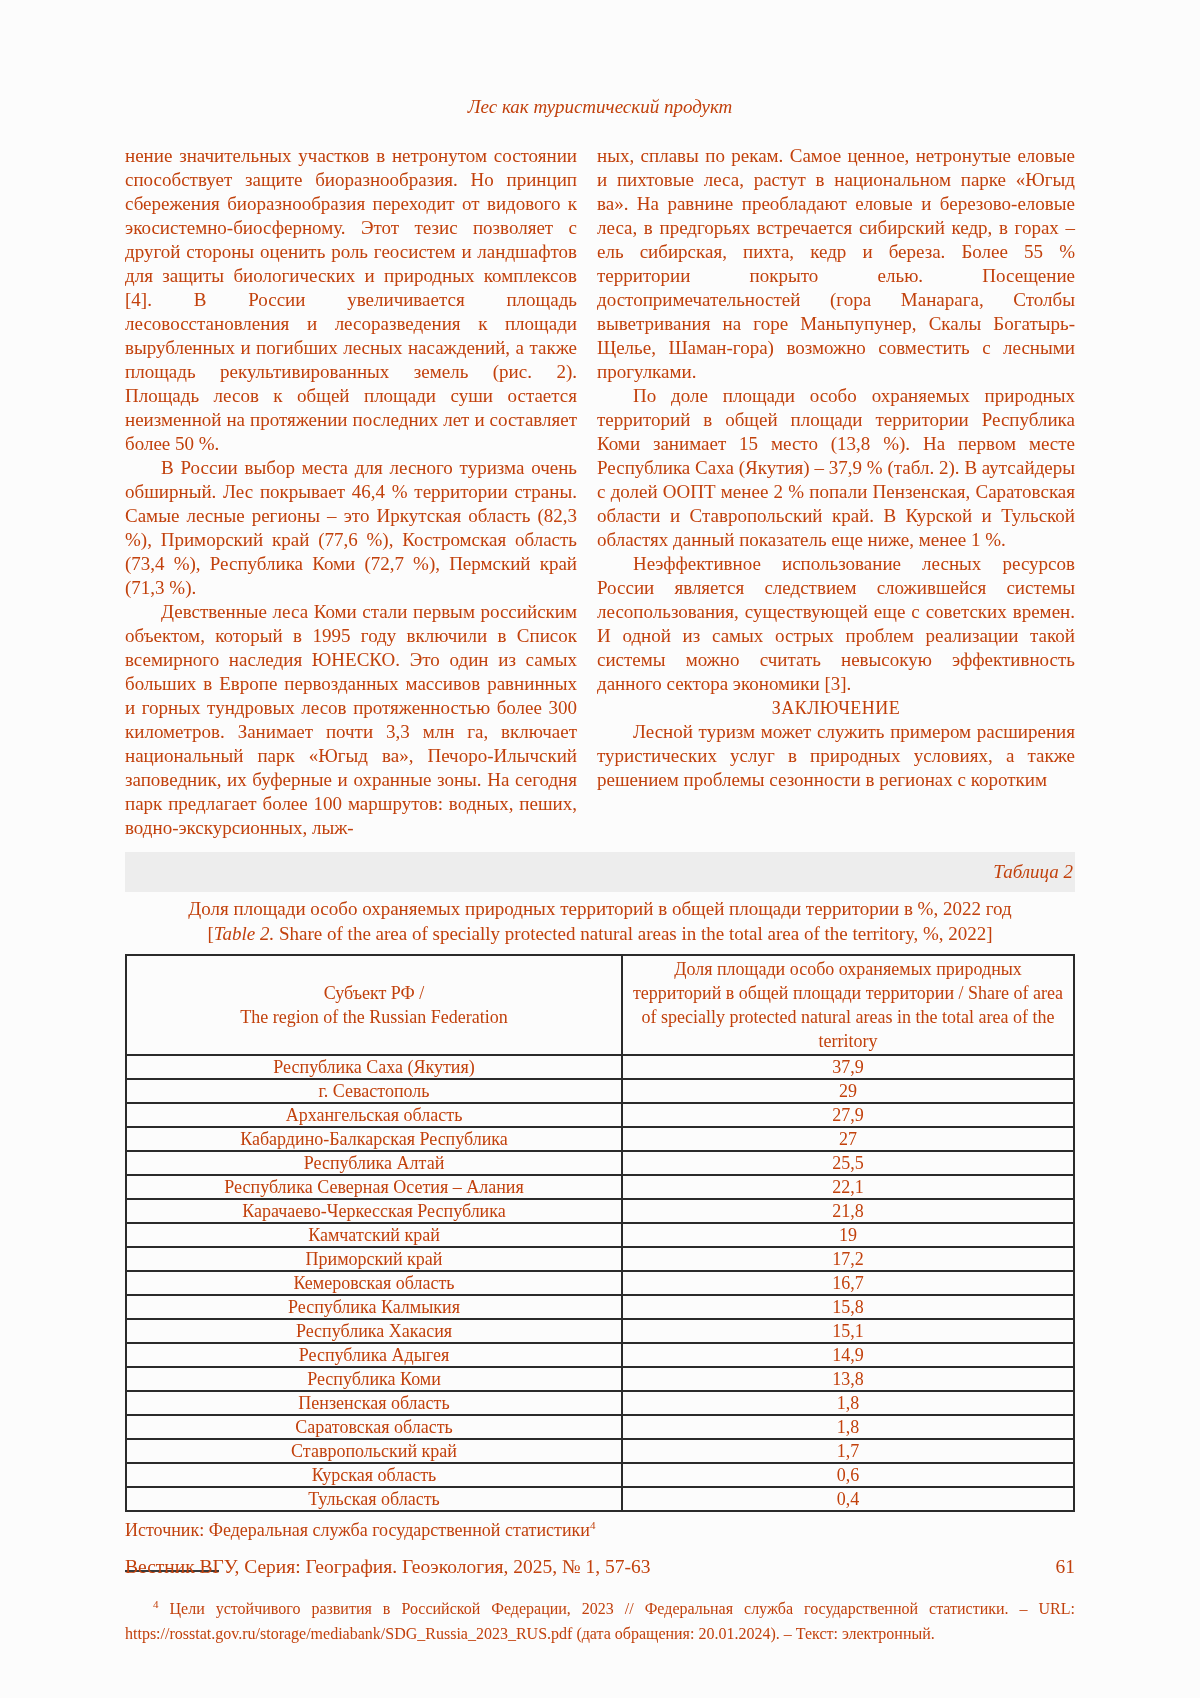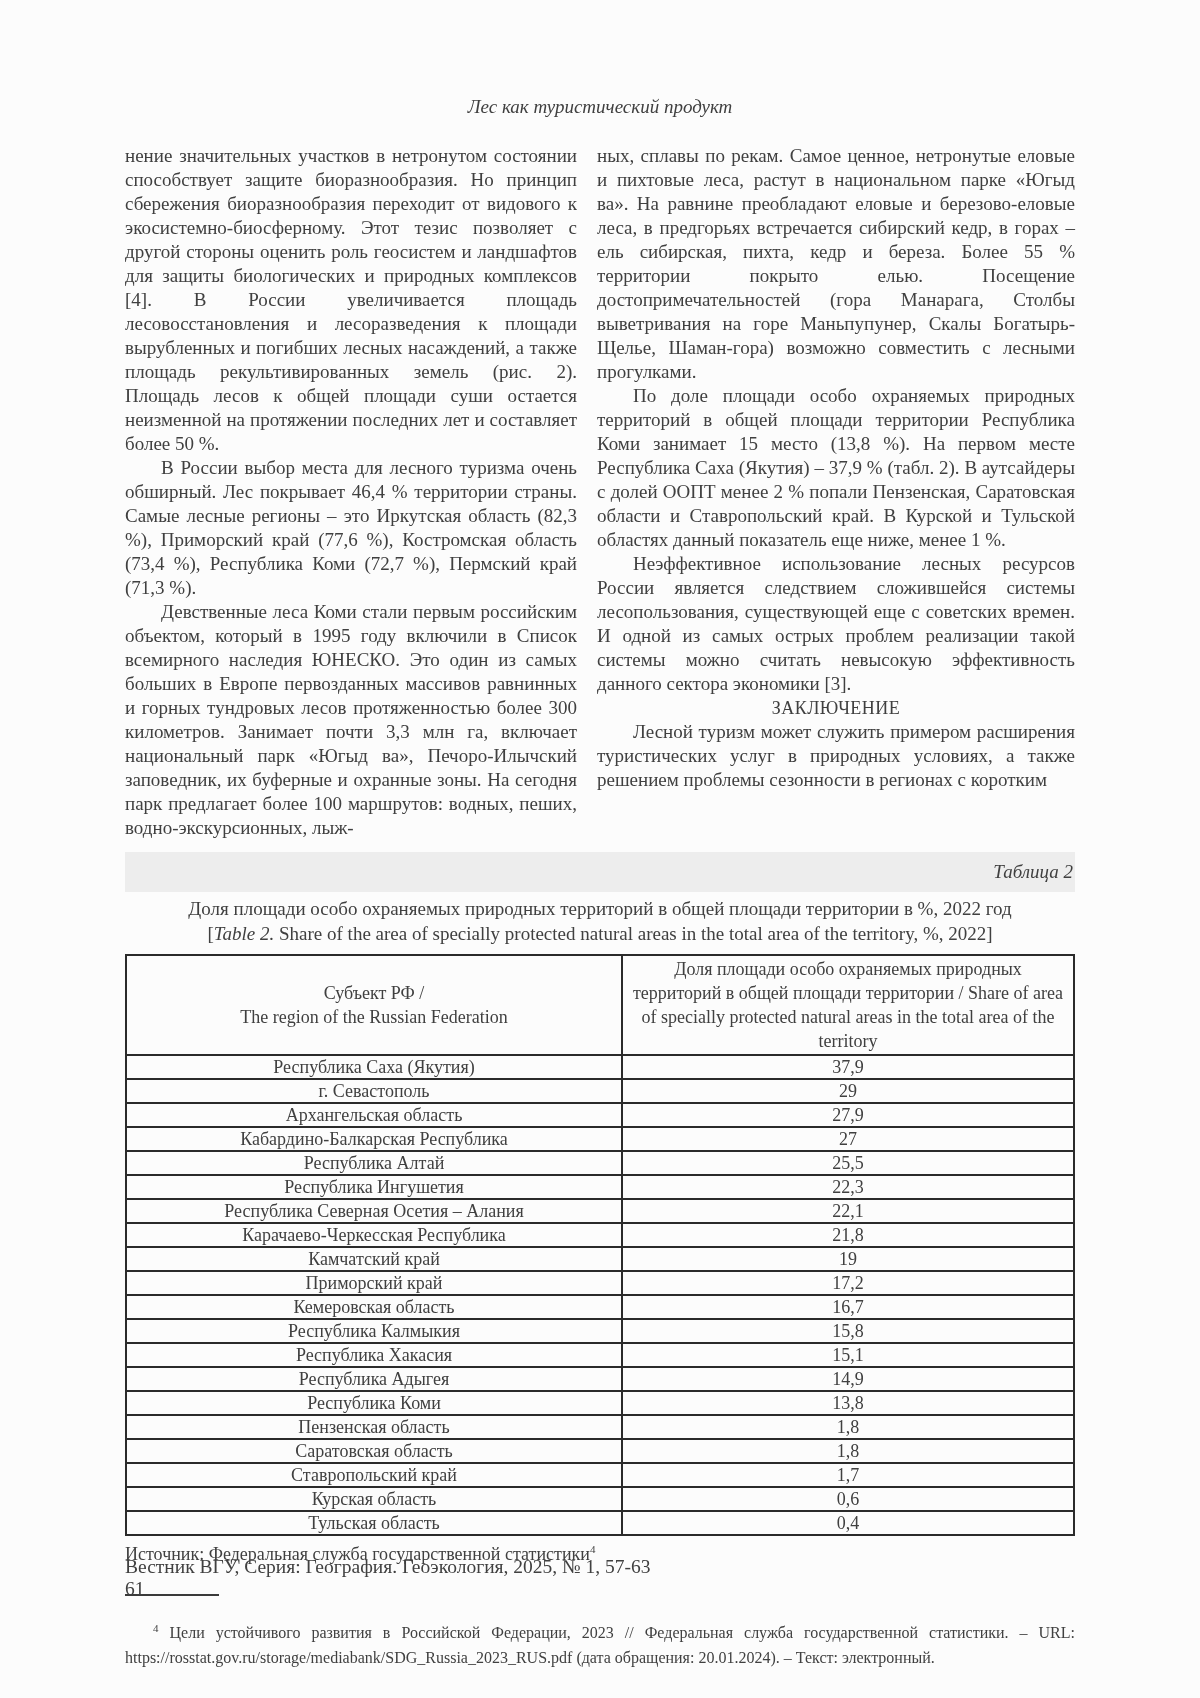--- a/index.html
+++ b/index.html
@@ -2,21 +2,21 @@
 <html lang="ru"><head>
 <meta charset="utf-8">
 <style>
   html, body { margin: 0; padding: 0; background: #e8e8e8; }
   .page {
     position: relative;
     width: 1200px;
     height: 1698px;
     margin: 0 auto;
     background: #fcfcfc;
-    color: #404040;
+    color: #c2410c;
     box-sizing: border-box;
     padding: 96px 125px 0 125px;
     font-family: "Liberation Serif", "DejaVu Serif", serif;
   }
   .running-title {
     text-align: center;
     font-style: italic;
     font-size: 19px;
     line-height: 22px;
   }
@@ -94,21 +94,20 @@
     margin-top: 24px;
   }
   .page-footer {
     position: absolute;
     left: 125px;
     right: 125px;
     top: 1556px;
     display: flex;
     justify-content: space-between;
     font-size: 19.5px;
-    flex-direction: column;
   }
 </style>
 </head>
 <body>
 
 <div class="page">
 
   <div class="running-title">Лес как туристический продукт</div>
 
   <div class="columns">
@@ -158,24 +157,20 @@
         </tr>
         <tr>
           <td>Кабардино-Балкарская Республика</td>
           <td>27</td>
         </tr>
         <tr>
           <td>Республика Алтай</td>
           <td>25,5</td>
         </tr>
         <tr>
-          <td>Республика Ингушетия</td>
-          <td>22,3</td>
-        </tr>
-        <tr>
           <td>Республика Северная Осетия – Алания</td>
           <td>22,1</td>
         </tr>
         <tr>
           <td>Карачаево-Черкесская Республика</td>
           <td>21,8</td>
         </tr>
         <tr>
           <td>Камчатский край</td>
           <td>19</td>

